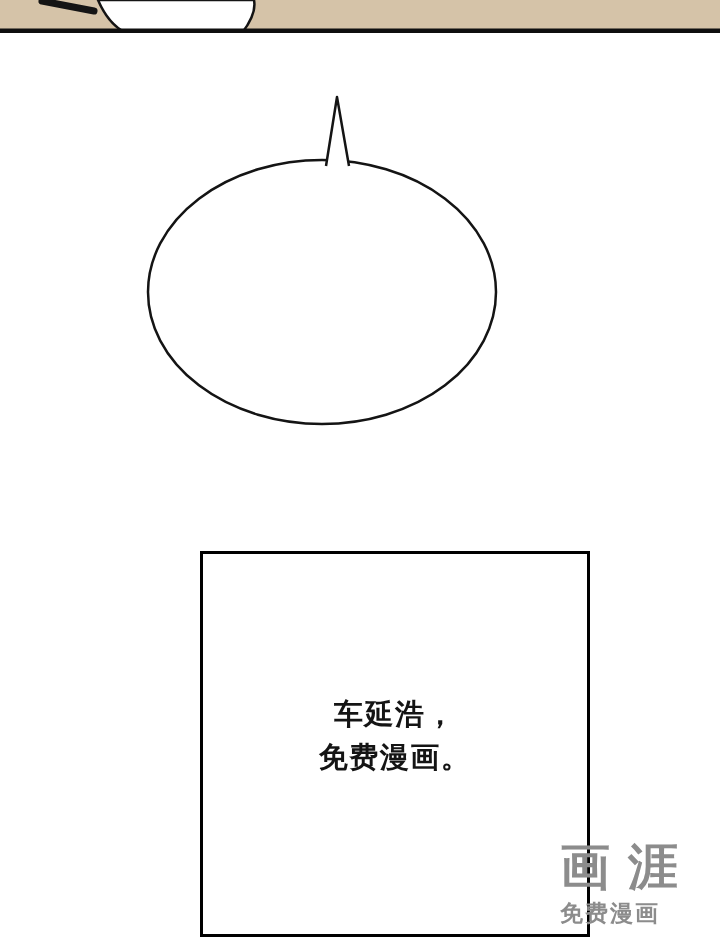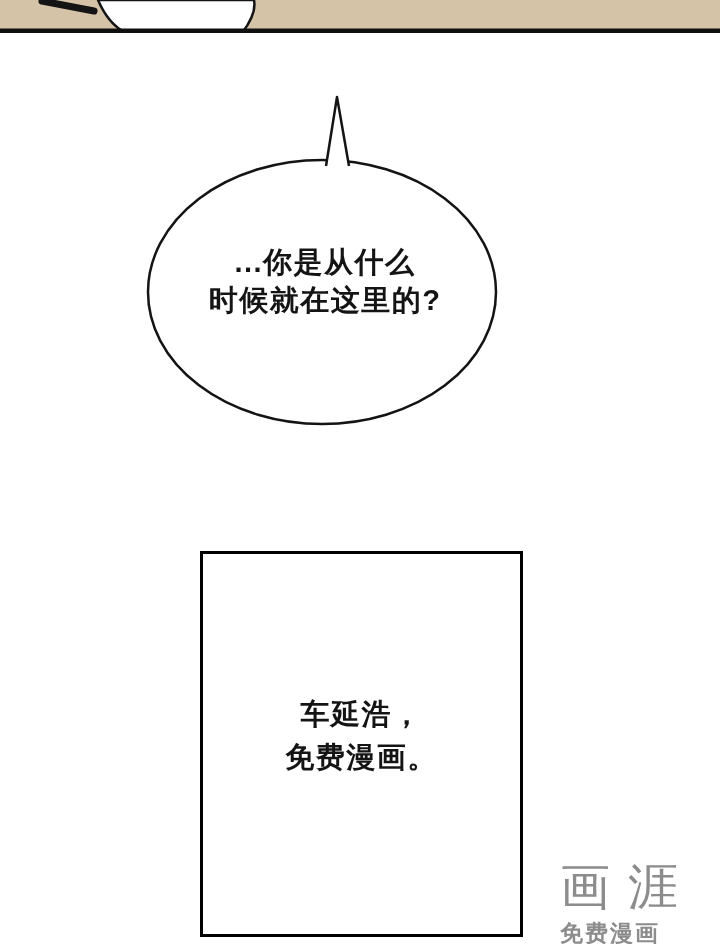--- a/index.html
+++ b/index.html
@@ -44,21 +44,21 @@
     font-size: 29px;
     font-weight: 700;
     line-height: 38px;
     letter-spacing: 1.5px;
     color: #141414;
   }
   .caption-box {
     position: absolute;
     left: 200px;
     top: 551px;
-    width: 323px;
+    width: 390px;
     height: 386px;
     box-sizing: border-box;
     border: 3px solid #000000;
     background: #ffffff;
     display: flex;
     flex-direction: column;
     justify-content: center;
     align-items: center;
     padding-bottom: 16px;
   }
@@ -74,25 +74,24 @@
     position: absolute;
     left: 560px;
     top: 840px;
     display: flex;
     flex-direction: column;
     align-items: flex-start;
     color: #8c8c8c;
   }
   .wm-logo {
     font-size: 50px;
-    font-weight: 400;
+    font-weight: 700;
     letter-spacing: 18px;
     line-height: 54px;
     white-space: nowrap;
-    margin-top: 20px;
   }
   .wm-sub {
     font-size: 23px;
     font-weight: 700;
     letter-spacing: 2px;
     margin-top: 4px;
     white-space: nowrap;
     font-family: Liberation Serif, serif;
   }
 </style>
@@ -106,24 +105,20 @@
     <path d="M 42 1 L 94 11" stroke="#141414" stroke-width="7" stroke-linecap="round" fill="none"></path>
     <path d="M 98 0 C 104 14 112 26 126 33 L 242 33 C 252 20 256 10 254 0 Z" fill="#ffffff" stroke="#141414" stroke-width="2.5"></path>
     <rect x="0" y="28.5" width="720" height="4.5" fill="#0f0f0f"></rect>
   </svg>
 
   <svg class="bubble-svg" viewBox="0 0 390 345" xmlns="http://www.w3.org/2000/svg">
     <ellipse cx="192" cy="202" rx="174" ry="132" fill="#ffffff" stroke="#141414" stroke-width="2.5"></ellipse>
     <path d="M 196 76 L 207 7 L 219 76" fill="#ffffff" stroke="#141414" stroke-width="2.5" stroke-linejoin="round"></path>
   </svg>
 
-  <div class="bubble-text">
-    <div>...你是从什么</div>
-    <div>时候就在这里的?</div>
-  </div>
 
   <div class="caption-box">
     <div class="caption-text">
       <div>车延浩，</div>
       <div>免费漫画。</div>
     </div>
   </div>
 
   <div class="watermark">
     <div class="wm-logo">画涯</div>

